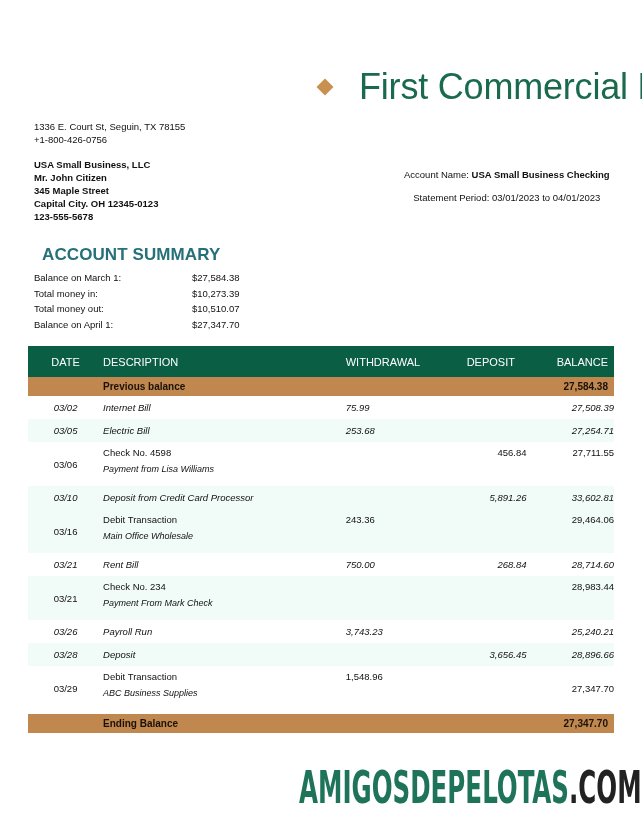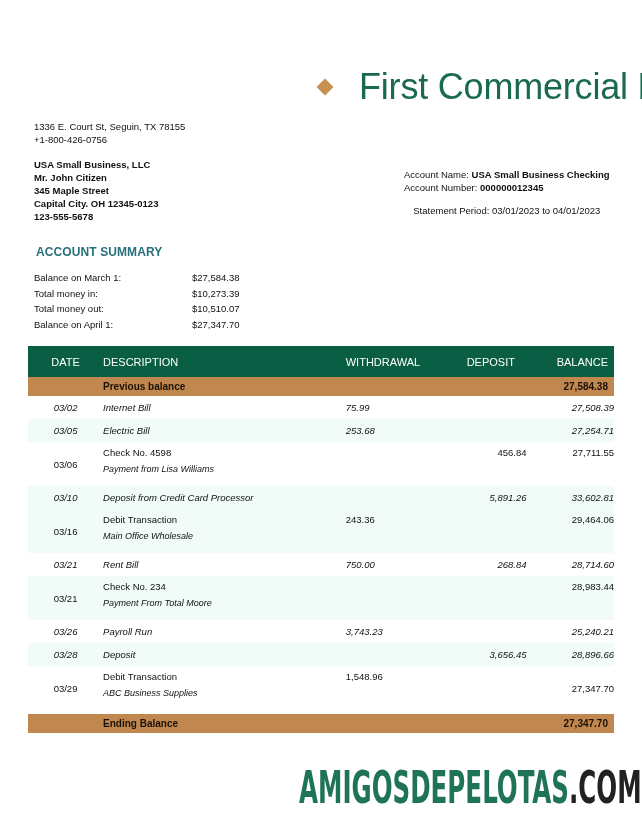--- a/index.html
+++ b/index.html
@@ -24,21 +24,21 @@
   }
   .customer {
     position: absolute; left: 34px; top: 158px; font-size: 9.5px; line-height: 13px; font-weight: bold;
   }
   .account-info {
     position: absolute; left: 404px; top: 168px; font-size: 9.5px; line-height: 13px;
   }
   .account-info b { font-weight: bold; }
   .period { margin-top: 10px; text-align: center; }
   .summary-title {
-    position: absolute; left: 36px; top: 245px; font-size: 12px; font-weight: bold;
+    position: absolute; left: 42px; top: 245px; font-size: 17px; font-weight: bold;
     color: #26707a; letter-spacing: 0.1px; text-align: center;
   }
   .summary {
     position: absolute; left: 34px; top: 270px; font-size: 9.5px; line-height: 15.5px;
   }
   .summary .row { display: flex; }
   .summary .lbl { width: 158px; }
   .summary .val { width: 80px; }
 
   table.tx {
@@ -107,24 +107,20 @@
   <div>345 Maple Street</div>
   <div>Capital City. OH 12345-0123</div>
   <div>123-555-5678</div>
 </div>
 
 <div class="account-info">
   <div>
     <span>Account Name:</span>
     <b>USA Small Business Checking</b>
   </div>
-  <div>
-    <span>Account Number:</span>
-    <b>000000012345</b>
-  </div>
   <div class="period">
     <span>Statement Period:</span>
     <span>03/01/2023 to 04/01/2023</span>
   </div>
 </div>
 
 <div class="summary-title">ACCOUNT SUMMARY</div>
 <div class="summary">
   <div class="row">
       <span class="lbl">Balance on March 1:</span>
@@ -200,21 +196,21 @@
     </tr>
     <tr class="single">
       <td class="c-date">03/21</td>
       <td class="c-desc">Rent Bill</td>
       <td class="c-wd">750.00</td>
       <td class="c-dep">268.84</td>
       <td class="c-bal">28,714.60</td>
     </tr>
     <tr class="double alt">
       <td class="c-date">03/21</td>
-      <td class="c-desc top"><span>Check No. 234</span><span class="sub">Payment From Total Moore</span></td>
+      <td class="c-desc top"><span>Check No. 234</span><span class="sub">Payment From Mark Check</span></td>
       <td class="c-wd top"></td>
       <td class="c-dep top"></td>
       <td class="c-bal top">28,983.44</td>
     </tr>
     <tr class="single">
       <td class="c-date">03/26</td>
       <td class="c-desc">Payroll Run</td>
       <td class="c-wd">3,743.23</td>
       <td class="c-dep"></td>
       <td class="c-bal">25,240.21</td>

